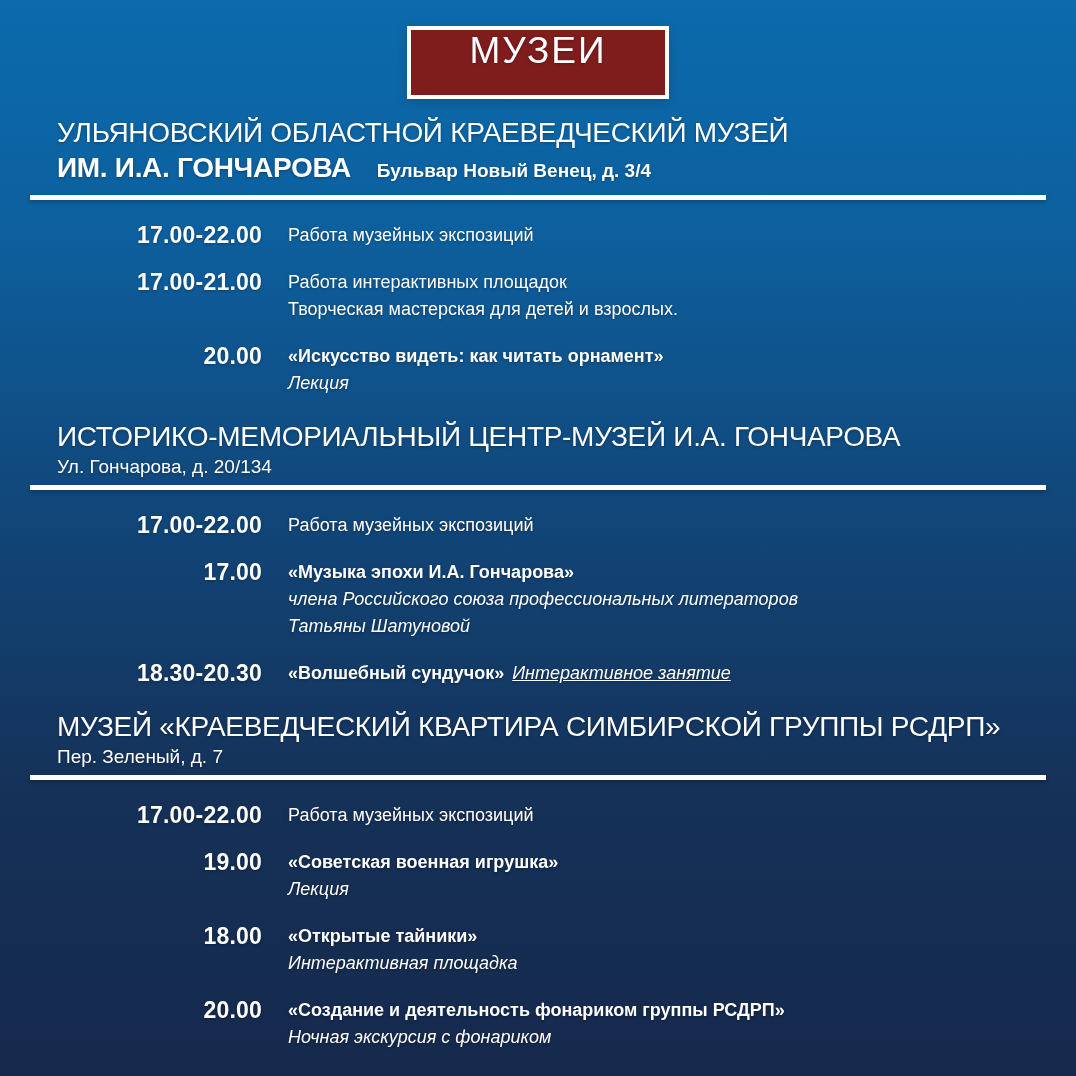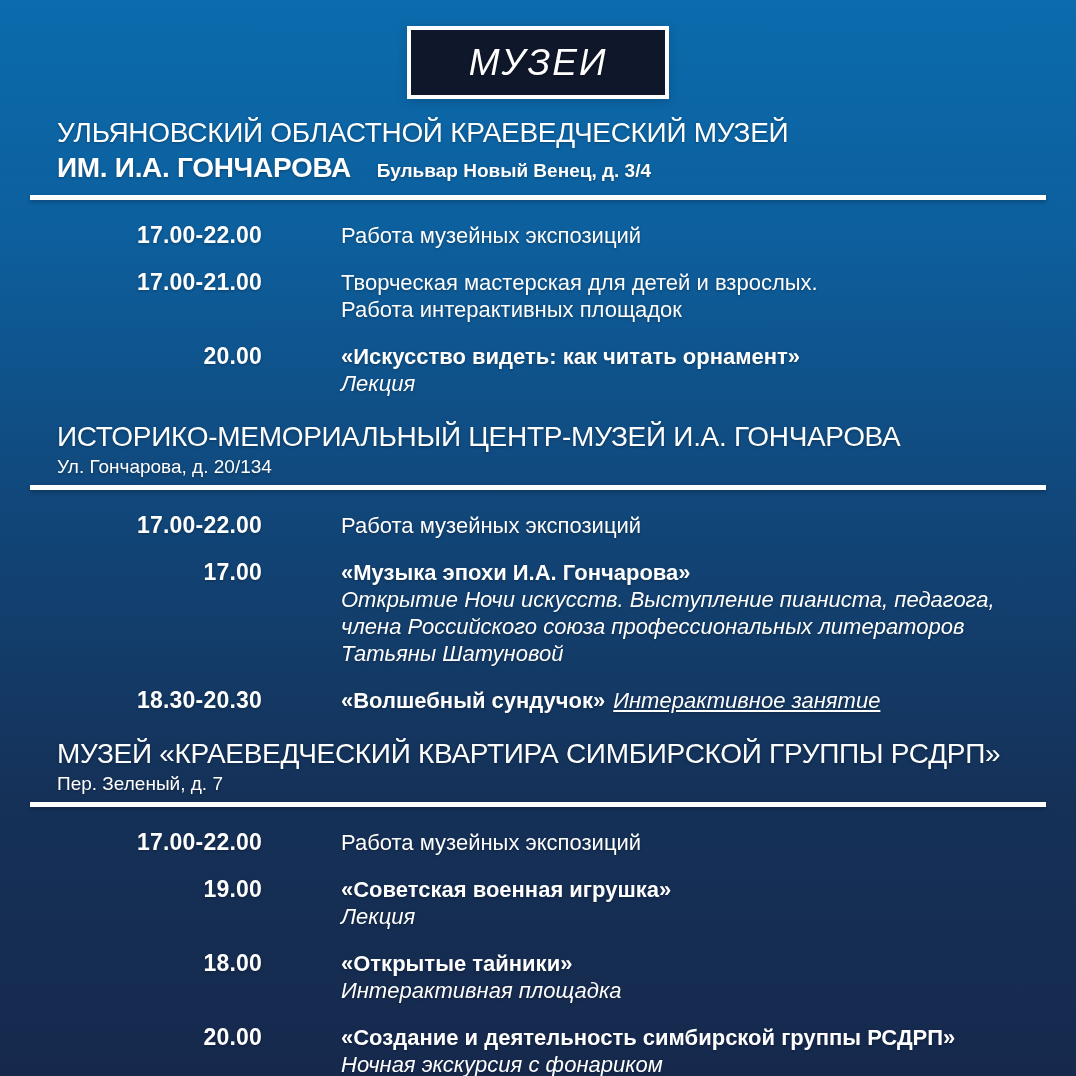--- a/index.html
+++ b/index.html
@@ -11,24 +11,23 @@
     color: #ffffff;
     -webkit-font-smoothing: antialiased;
   }
   .page { padding: 26px 30px 0 30px; box-sizing: border-box; width: 1076px; }
 
   
   .title-box {
     width: 254px; height: 65px;
     margin: 0 auto;
     border: 4px solid #ffffff;
-    background: #0f172a;
-    display: flex; align-items: center; justify-content: center;
+    background: #7f1d1d;
+    display: flex; align-items: flex-start; justify-content: center;
     box-shadow: 0 2px 10px rgba(0,0,0,0.18);
-    font-style: italic;
   }
   .title-box .label {
     font-size: 37px; letter-spacing: 2px; font-weight: 400;
     text-shadow: 0 1px 3px rgba(0,0,0,0.25);
   }
 
   
   .section { margin-top: 22px; }
   .section.first { margin-top: 16px; }
   .section-head { padding-left: 27px; text-shadow: 0 1px 3px rgba(0,0,0,0.3); }
@@ -40,28 +39,28 @@
   .addr-inline { font-size: 19px; margin-left: 26px; letter-spacing: 0; }
   .sec-address { font-size: 19px; line-height: 25px; }
 
   .rule {
     height: 5px; background: #ffffff; margin-top: 6px;
     box-shadow: 0 2px 4px rgba(0,0,0,0.25);
   }
 
   
   .events { padding-left: 27px; margin-top: 22px; text-shadow: 0 1px 3px rgba(0,0,0,0.3); }
-  .event { display: flex; margin-bottom: 20px; gap: 39px; }
+  .event { display: flex; margin-bottom: 20px; }
   .event:last-child { margin-bottom: 0; }
   .time {
     flex: 0 0 205px; width: 205px; text-align: right;
     font-weight: 700; font-size: 23px; line-height: 27px;
     letter-spacing: 0.2px;
   }
-  .desc { margin-left: 40px; font-size: 22px; line-height: 27px; }
+  .desc { margin-left: 26px; font-size: 18px; line-height: 27px; }
   .desc .bold-title { font-weight: 700; }
   .desc .note { font-style: italic; font-weight: 400; }
   .desc .note-inline { font-style: italic; font-weight: 400; margin-left: 8px; text-decoration: underline; }
 </style>
 </head>
 <body>
 
 <div class="page">
 
   <div class="title-box">
@@ -79,22 +78,22 @@
     <div class="events">
       <div class="event">
         <div class="time">17.00-22.00</div>
         <div class="desc">
           <div>Работа музейных экспозиций</div>
         </div>
       </div>
       <div class="event">
         <div class="time">17.00-21.00</div>
         <div class="desc">
+          <div>Работа интерактивных площадок</div>
           <div>Творческая мастерская для детей и взрослых.</div>
-          <div>Работа интерактивных площадок</div>
         </div>
       </div>
       <div class="event">
         <div class="time">20.00</div>
         <div class="desc">
           <div class="bold-title">«Искусство видеть: как читать орнамент»</div>
           <div class="note">Лекция</div>
         </div>
       </div>
     </div>
@@ -110,21 +109,20 @@
       <div class="event">
         <div class="time">17.00-22.00</div>
         <div class="desc">
           <div>Работа музейных экспозиций</div>
         </div>
       </div>
       <div class="event">
         <div class="time">17.00</div>
         <div class="desc">
           <div class="bold-title">«Музыка эпохи И.А. Гончарова»</div>
-          <div class="note">Открытие Ночи искусств. Выступление пианиста, педагога,</div>
           <div class="note">члена Российского союза профессиональных литераторов</div>
           <div class="note">Татьяны Шатуновой</div>
         </div>
       </div>
       <div class="event">
         <div class="time">18.30-20.30</div>
         <div class="desc">
           <div><span class="bold-title">«Волшебный сундучок»</span><span class="note-inline">Интерактивное занятие</span></div>
         </div>
       </div>
@@ -154,20 +152,20 @@
       <div class="event">
         <div class="time">18.00</div>
         <div class="desc">
           <div class="bold-title">«Открытые тайники»</div>
           <div class="note">Интерактивная площадка</div>
         </div>
       </div>
       <div class="event">
         <div class="time">20.00</div>
         <div class="desc">
-          <div class="bold-title">«Создание и деятельность симбирской группы РСДРП»</div>
+          <div class="bold-title">«Создание и деятельность фонариком группы РСДРП»</div>
           <div class="note">Ночная экскурсия с фонариком</div>
         </div>
       </div>
     </div>
   </div>
 
 </div>
 
 </body></html>

